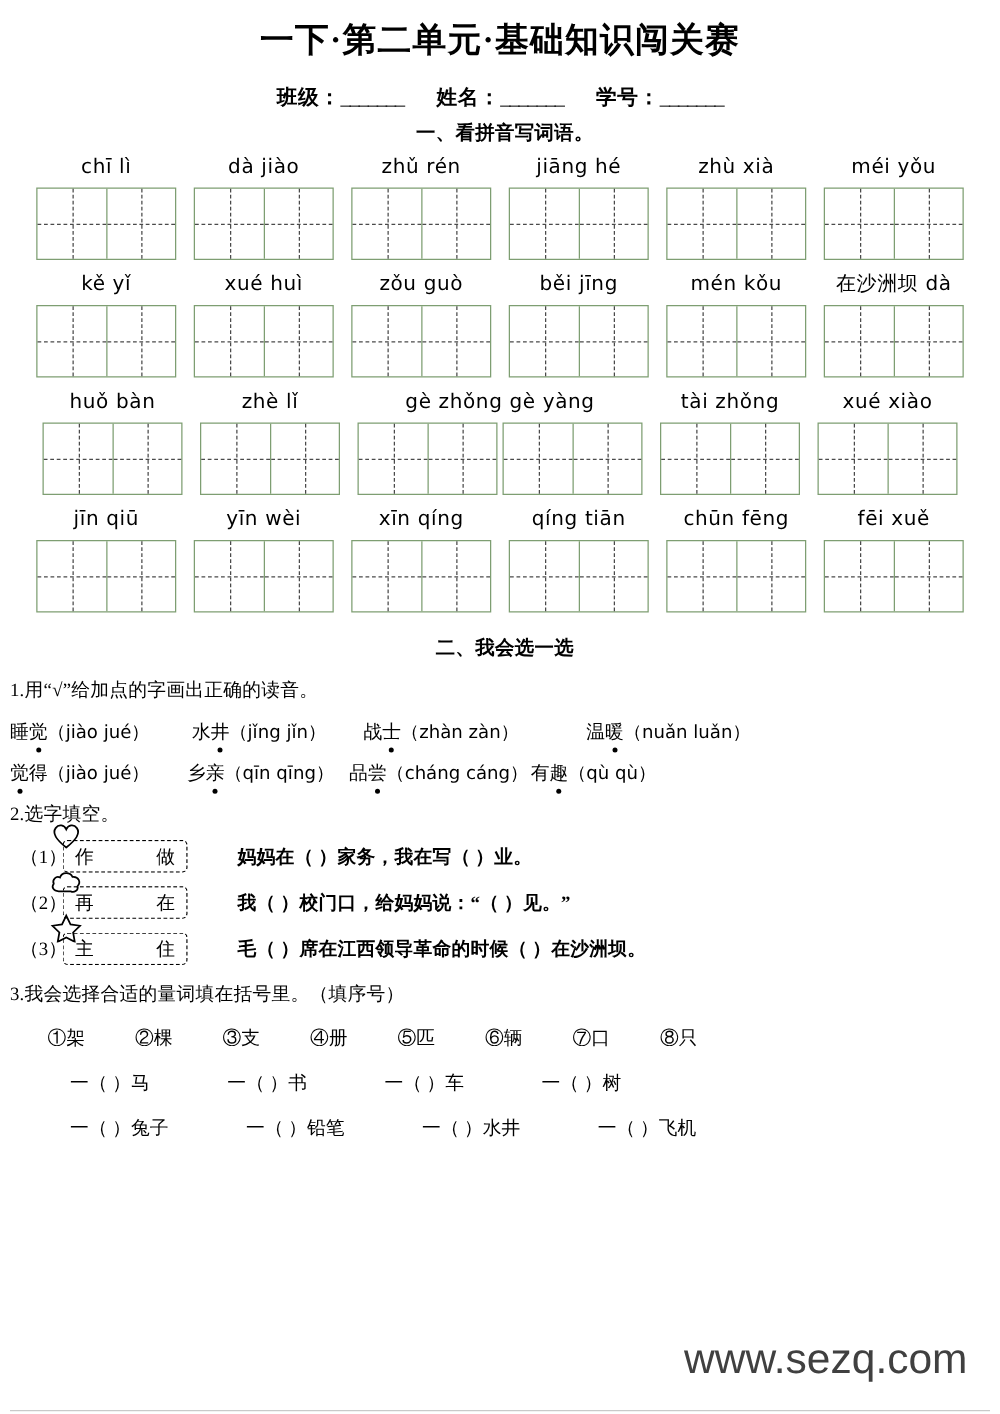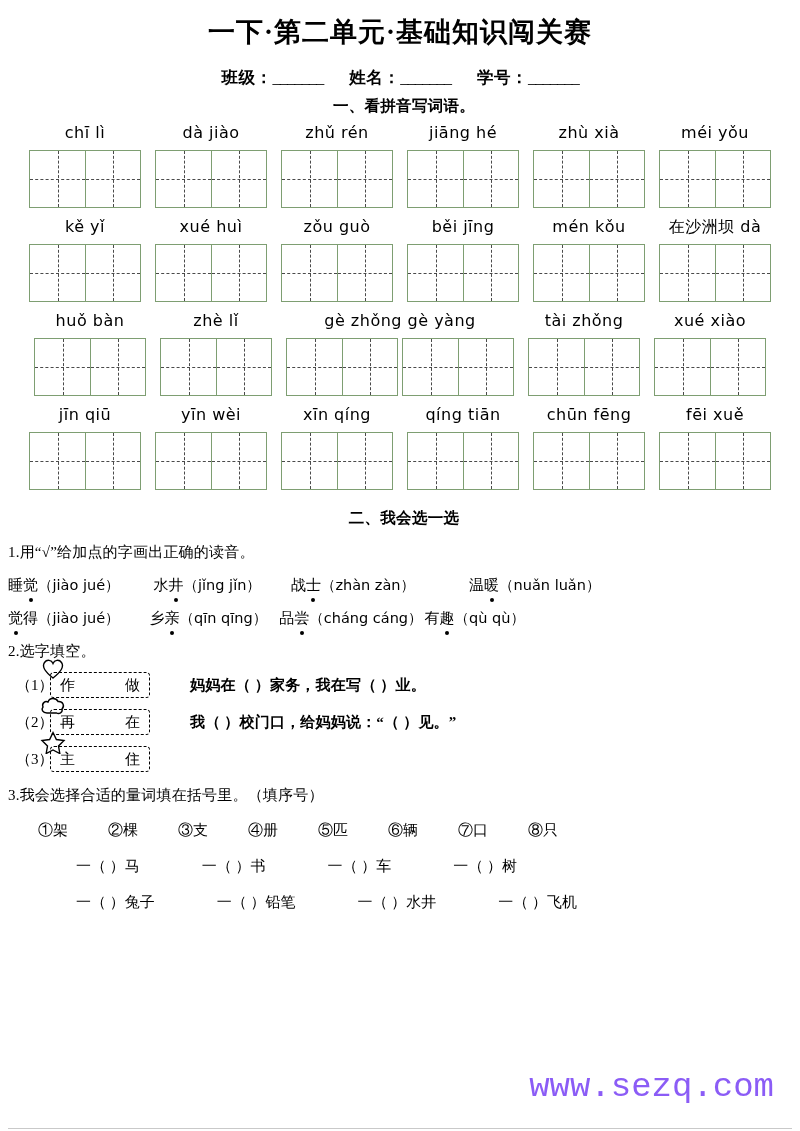--- a/index.html
+++ b/index.html
@@ -22,24 +22,24 @@
     height: 1131px;
     box-sizing: border-box;
     padding: 0;
   }
 
   
   .watermark {
     position: absolute;
     right: 26px;
     top: 1068px;
-    font-family: Liberation Mono, monospace;
+    font-family: Liberation Sans, sans-serif;
     font-size: 34px;
     letter-spacing: 0px;
-    color: #8b5cf6;
+    color: #404040;
     z-index: 5;
     pointer-events: none;
     white-space: nowrap;
   }
 
   
   .title {
     text-align: center;
     font-size: 27px;
     font-weight: 700;
@@ -195,21 +195,21 @@
   .mw-opts {
     display: flex;
     margin-top: 16px;
     padding-left: 38px;
     font-size: 15px;
     gap: 40px;
   }
   .mw-row {
     display: flex;
     margin-top: 17px;
-    padding-left: 76px;
+    padding-left: 56px;
     font-size: 15px;
     gap: 62px;
     align-items: center;
   }
   .mw-item { white-space: nowrap; }
 
   .bottom-rule {
     position: absolute;
     left: 8px;
     right: 8px;
@@ -539,20 +539,21 @@
         </div>
         <div class="fill-row">
           <span class="fill-num">（3）</span>
           <div class="choice-box">
             <svg viewBox="0 0 28 24" class="deco">
               <path fill="none" stroke="#000" stroke-width="1.4" d="M14 2.5 L17.4 9.5 L25 10.6 L19.5 16 L20.8 23.5 L14 20 L7.2 23.5 L8.5 16 L3 10.6 L10.6 9.5 Z"></path>
             </svg>
             <span>主</span>
             <span>住</span>
           </div>
+          <span class="fill-sentence">毛（         ）席在江西领导革命的时候（         ）在沙洲坝。</span>
         </div>
       </div>
 
     <div class="q-line">3.我会选择合适的量词填在括号里。（填序号）</div>
     <div id="mw-block">
         <div class="mw-opts">
           <span class="mw-item">①架</span>
           <span class="mw-item">②棵</span>
           <span class="mw-item">③支</span>
           <span class="mw-item">④册</span>

